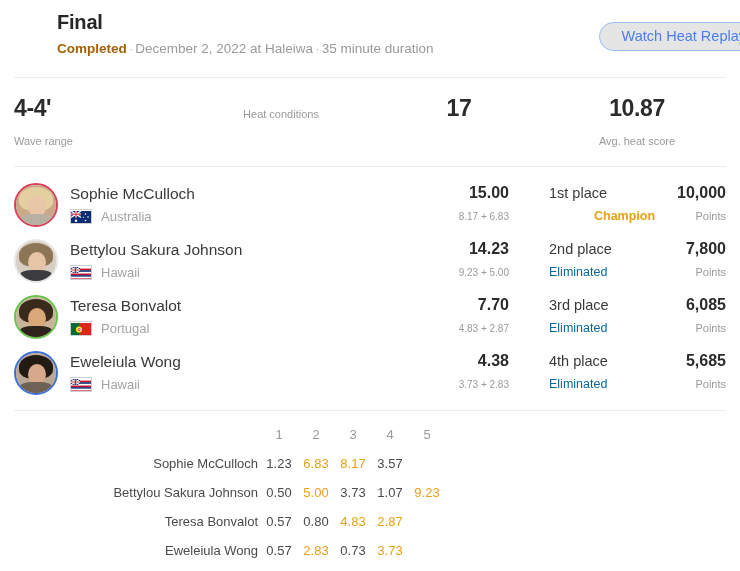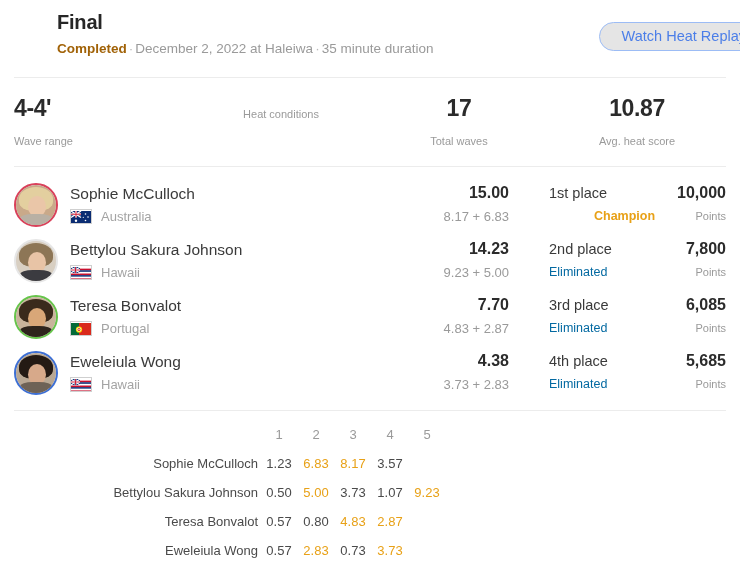--- a/index.html
+++ b/index.html
@@ -70,21 +70,21 @@
 
   .aname{
     position:absolute;left:56px;top:6px;font-size:15.5px;color:#3a3a3a;line-height:20px;
     white-space:nowrap;
   }
   .flagwrap{position:absolute;left:56px;top:31px;display:flex;align-items:center;}
   .flag{width:22px;height:15px;border:1px solid #cfcfcf;box-sizing:border-box;position:relative;overflow:hidden;flex:none;}
   .country{font-size:13px;color:#a4a4a4;margin-left:9px;line-height:15px;white-space:nowrap;}
 
   .score{position:absolute;right:217px;top:5px;font-size:16px;font-weight:bold;color:#2b2b2b;line-height:20px;}
-  .scoresum{position:absolute;right:217px;top:31px;font-size:13px;color:#9a9a9a;line-height:15px;white-space:nowrap;}
+  .scoresum{position:absolute;right:217px;top:31px;font-size:10px;color:#9a9a9a;line-height:15px;white-space:nowrap;}
   .place{position:absolute;left:535px;top:6px;font-size:14.5px;color:#3a3a3a;line-height:19px;white-space:nowrap;}
   .pstatus{position:absolute;left:535px;top:31px;font-size:12.5px;line-height:15px;color:#0369a1;white-space:nowrap;}
   .pstatus.champ{color:#e8a117;font-weight:bold;margin-left:45px;}
   .points{position:absolute;right:0;top:5px;font-size:16px;font-weight:bold;color:#2b2b2b;line-height:20px;text-align:right;}
   .plabel{position:absolute;right:0;top:31px;font-size:11px;color:#9a9a9a;line-height:15px;text-align:left;}
 
   
   .wavetable{position:absolute;left:14px;top:424px;width:712px;}
   .wrow{position:relative;height:29px;}
   .wname{
@@ -118,21 +118,20 @@
   <div class="stats">
     <div class="stat s1">
       <div class="stat-val">4-4'</div>
       <div class="stat-lbl">Wave range</div>
     </div>
     <div class="stat s2">
       <div class="stat-lbl">Heat conditions</div>
     </div>
     <div class="stat s3">
       <div class="stat-val">17</div>
-      <div class="stat-lbl">Total waves</div>
     </div>
     <div class="stat s4">
       <div class="stat-val">10.87</div>
       <div class="stat-lbl">Avg. heat score</div>
     </div>
   </div>
 
   <div class="divider div-stats"></div>
 
   <div class="athletes">

